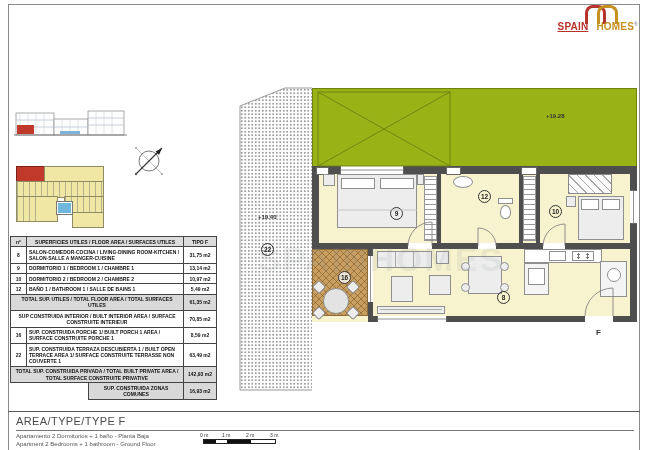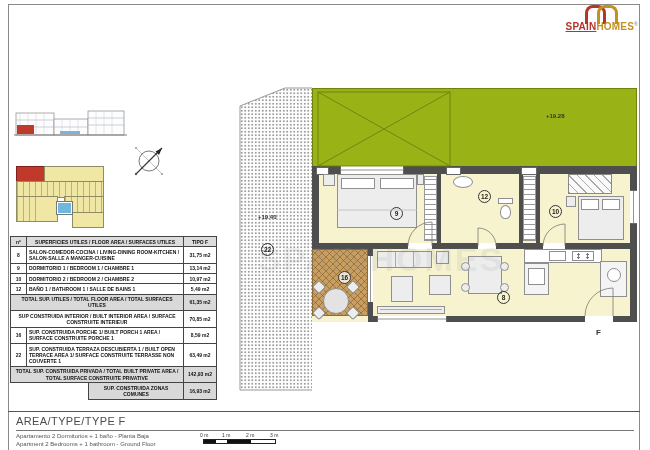--- a/index.html
+++ b/index.html
@@ -8,21 +8,21 @@
   .abs{position:absolute;box-sizing:border-box;}
   
   .sheet-border{left:8px;top:4px;width:632px;height:452px;border:1px solid #8a8a8a;}
   .footer-divider{left:8px;top:411px;width:632px;height:1px;background:#555;}
   
   .arch{width:15px;height:16px;border:3.5px solid #b5342c;border-bottom:none;
         border-radius:8px 8px 0 0;}
   .arch.gold{border-color:#c39021;}
   .brandline{right:12px;top:21px;font-size:10px;font-weight:bold;letter-spacing:.2px;text-align:right;}
   .brand-red{color:#b5342c;text-decoration:underline;}
-  .brand-gold{color:#c39021;}
+  .brand-gold{color:#c39021;padding-left:8px;}
   .brand-reg{color:#9a9a9a;font-size:5px;vertical-align:super;}
   
   .yb{position:absolute;background:#efe7a3;border:1px solid #8f8c64;
       background-image:repeating-linear-gradient(90deg,rgba(110,110,110,.45) 0 .5px,transparent .5px 6px);}
   .redb{position:absolute;background:#c0392b;border:1px solid #7e201a;}
   .pool{position:absolute;background:#fff;border:1px solid #777;}
   .pool-water{position:absolute;inset:1px;background:#6fb7dd;}
   
   .stipple{background-color:#fefefe;
      background-image:radial-gradient(#8f8f8f .6px,transparent .75px);

